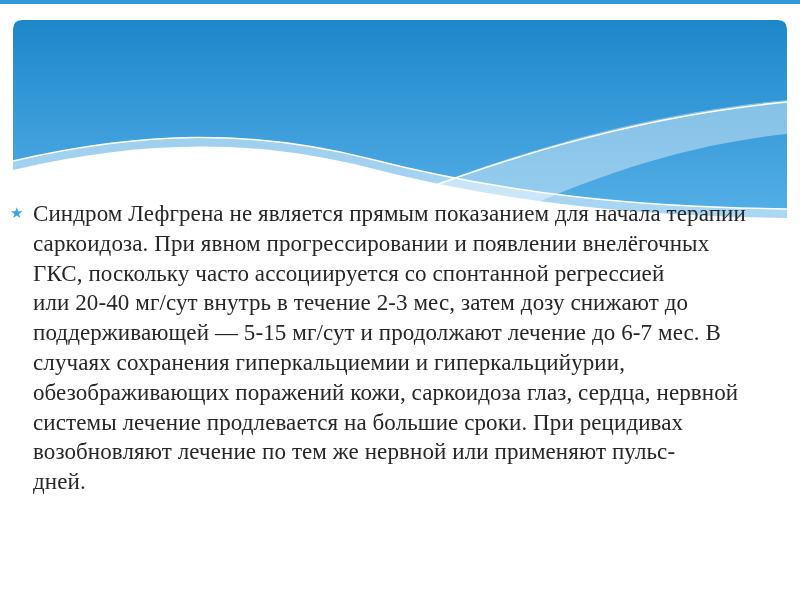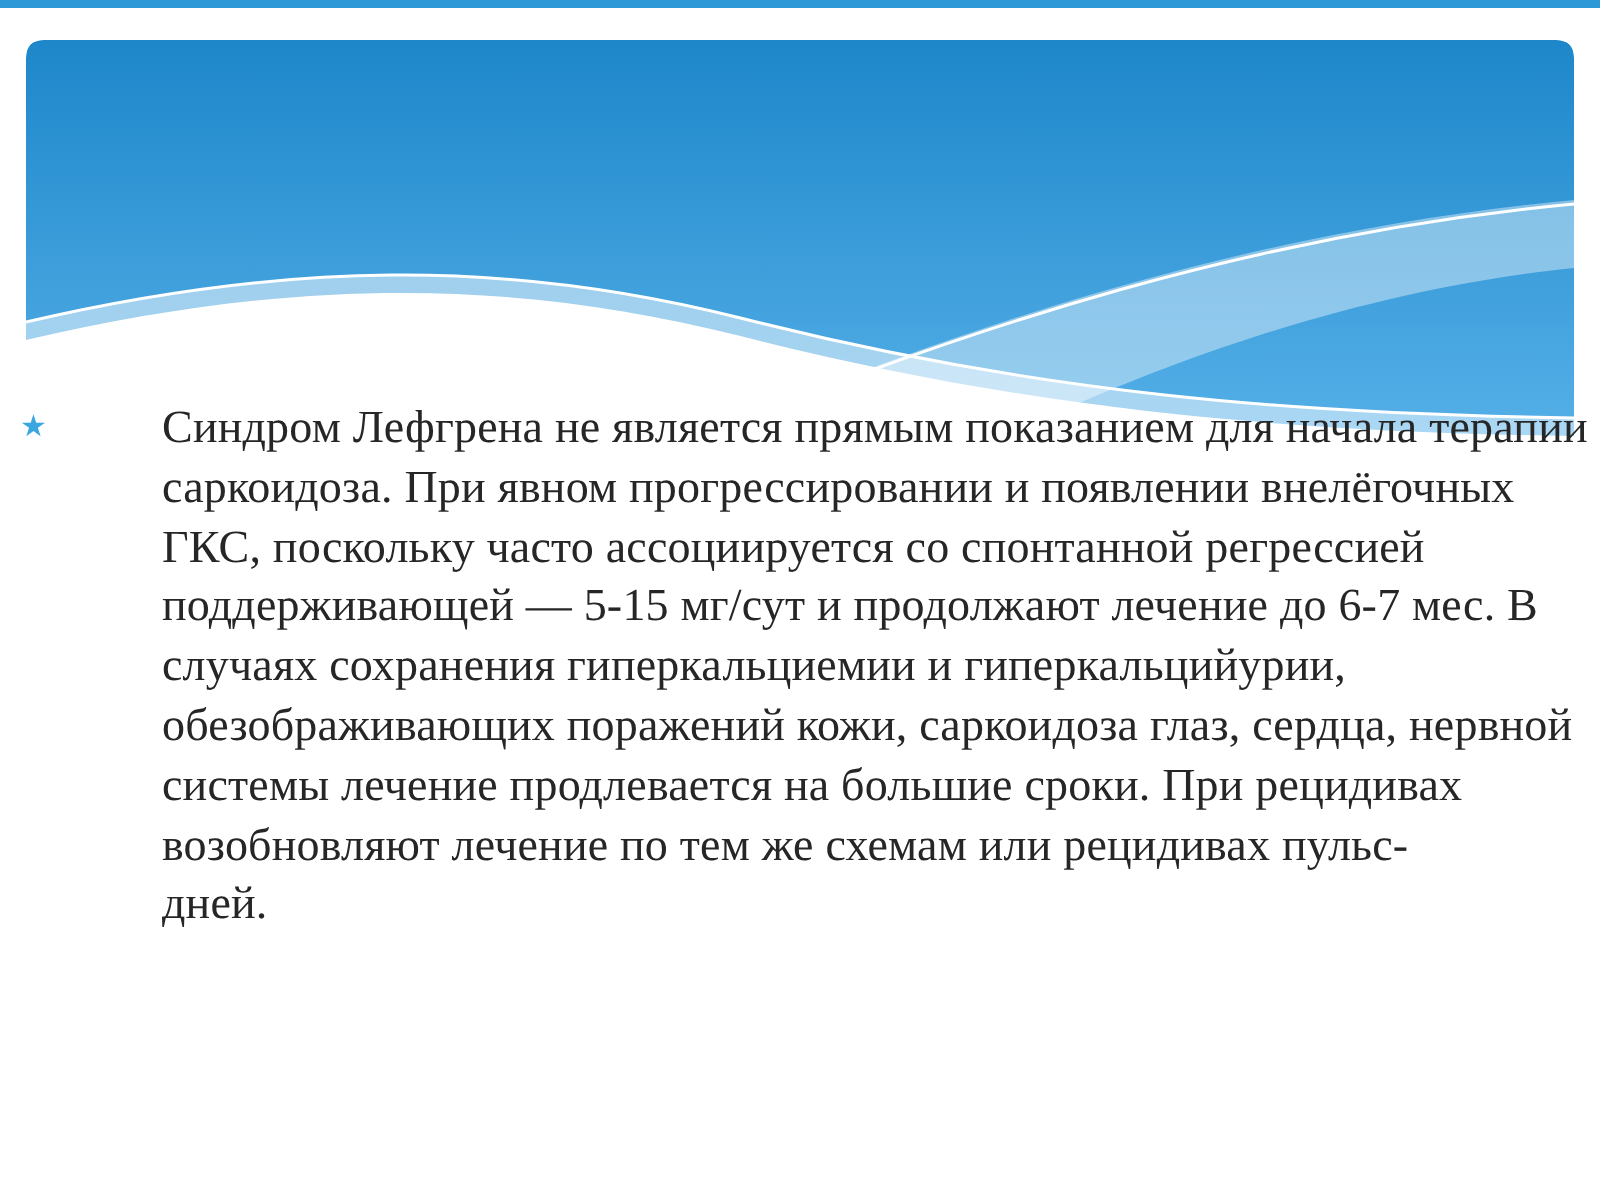--- a/index.html
+++ b/index.html
@@ -10,21 +10,21 @@
   .top-strip{position:absolute;left:0;top:0;width:800px;height:4px;background:#2d9ad7;}
   .banner{position:absolute;left:13px;top:20px;width:774px;height:215px;z-index:1;}
   .banner svg{display:block;}
   .content{position:absolute;left:10px;top:199px;width:786px;z-index:2;}
   .bullet-row{display:flex;align-items:flex-start;}
   .bullet{
     flex:none;width:23px;color:#3aa7e0;font-size:15px;line-height:29.8px;
     font-family:"DejaVu Sans", sans-serif;
   }
   .para{font-size:23px;line-height:29.8px;color:#262626;letter-spacing:0.1px;}
-  .line{white-space:nowrap;margin-left:48px;}
+  .line{white-space:nowrap;}
 </style>
 </head>
 <body>
 
 <div class="slide">
 
   <div class="top-strip"></div>
 
   <div class="banner">
     <svg width="774" height="215" viewBox="0 0 780 215" preserveAspectRatio="none">
@@ -48,23 +48,24 @@
     </svg>
   </div>
 
   <div class="content">
     <div class="bullet-row">
       <span class="bullet">★</span>
       <div class="para">
         <div class="line">Синдром Лефгрена не является прямым показанием для начала терапии</div>
         <div class="line">саркоидоза. При явном прогрессировании и появлении внелёгочных</div>
         <div class="line">ГКС, поскольку часто ассоциируется со спонтанной регрессией</div>
+        <div class="line">или 20-40 мг/сут внутрь в течение 2-3 мес, затем дозу снижают до</div>
         <div class="line">поддерживающей — 5-15 мг/сут и продолжают лечение до 6-7 мес. В</div>
         <div class="line">случаях сохранения гиперкальциемии и гиперкальцийурии,</div>
         <div class="line">обезображивающих поражений кожи, саркоидоза глаз, сердца, нервной</div>
         <div class="line">системы лечение продлевается на большие сроки. При рецидивах</div>
-        <div class="line">возобновляют лечение по тем же схемам или рецидивах пульс-</div>
+        <div class="line">возобновляют лечение по тем же нервной или применяют пульс-</div>
         <div class="line">дней.</div>
       </div>
     </div>
   </div>
 
 </div>
 
 </body></html>

